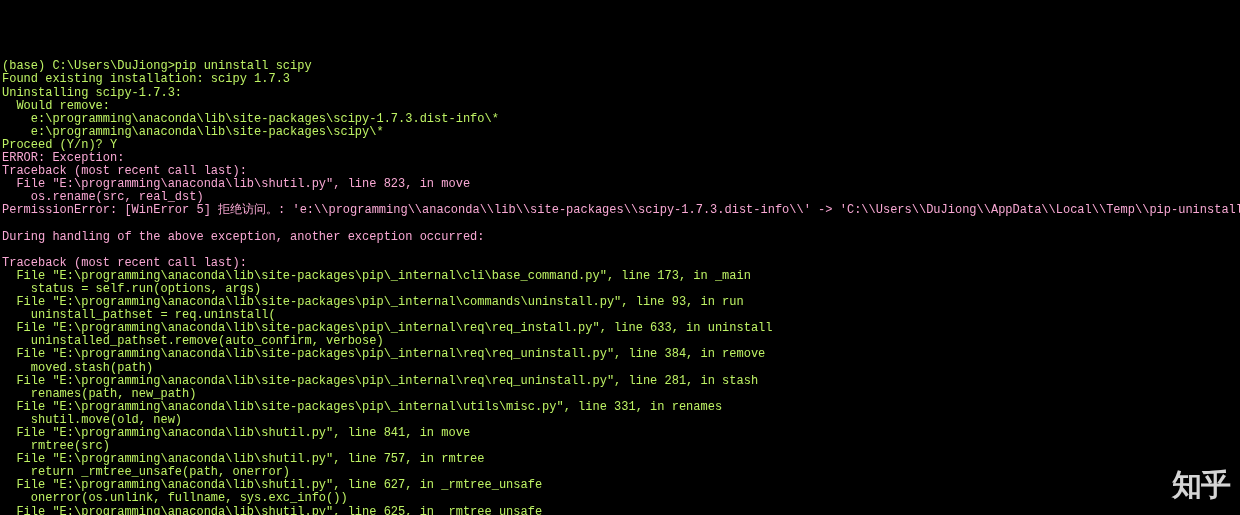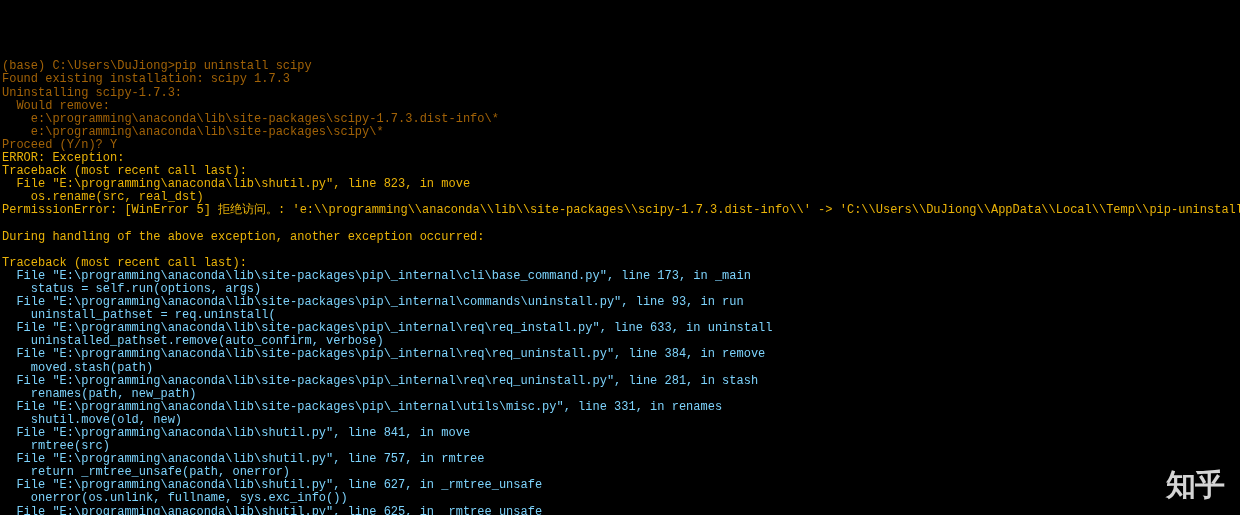--- a/index.html
+++ b/index.html
@@ -16,31 +16,31 @@
       line-height: 13.1px;
       color: #c0c0c0;
       overflow: hidden;
       position: relative;
       white-space: pre;
     }
     .terminal {
       padding: 8px 2px;
     }
     .normal {
-      color: #a16207;
+      color: #bef264;
     }
     .error {
-      color: #eab308;
+      color: #f9a8d4;
     }
     .error2 {
-      color: #7dd3fc;
+      color: #bef264;
     }
     .watermark {
       position: absolute;
-      right: 16px;
+      right: 10px;
       bottom: 24px;
       display: flex;
       align-items: center;
       gap: 10px;
       color: #e8e8e8;
       font-family: -apple-system, "PingFang SC", "Microsoft YaHei", sans-serif;
       font-size: 30px;
       font-weight: 400;
       opacity: 0.92;
     }

